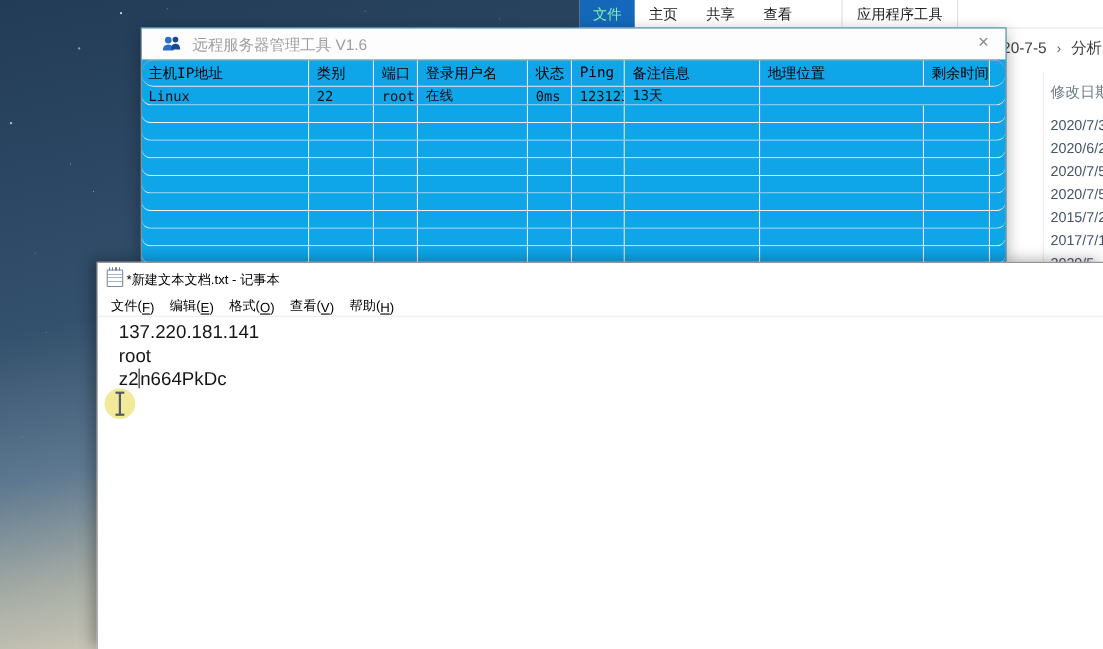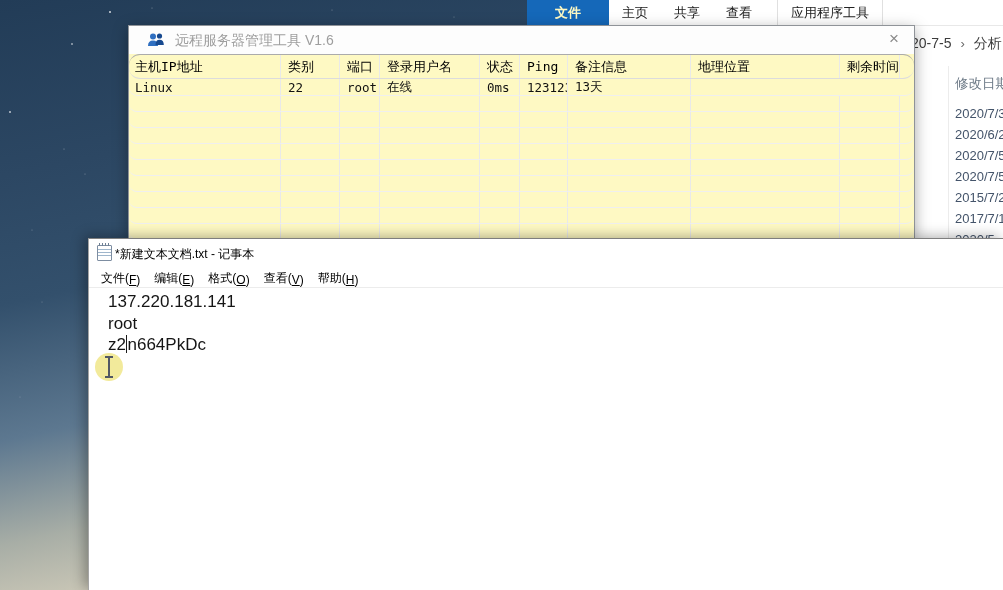--- a/index.html
+++ b/index.html
@@ -14,31 +14,31 @@
       8px 110px 0 -1px rgba(255,255,255,.7), 62px 147px 0 -1.5px rgba(255,255,255,.5),
       83px 172px 0 -1.5px rgba(255,255,255,.45), 30px 228px 0 -1.5px rgba(255,255,255,.4),
       150px 6px 0 -1.5px rgba(255,255,255,.5), 330px 8px 0 -1.5px rgba(255,255,255,.45),
       452px 15px 0 -1.5px rgba(255,255,255,.4), 40px 300px 0 -1.5px rgba(255,255,255,.35),
       18px 395px 0 -1.5px rgba(255,255,255,.3); }
 
   
   #explorer { position:absolute; left:527px; top:0; width:476px; height:590px; background:#fff; z-index:1; }
   .tabrow { display:flex; align-items:stretch; height:26px; border-bottom:1px solid #e8e8e8; font-size:13px; color:#222; }
   .tab { display:flex; align-items:center; padding:0 13px; cursor:default; }
-  .tab.active { background:#1568b9; color:#fef9c3; padding:0 28px;font-weight:bold; }
-  .tab.contextual { margin-left:12px; border-left:1px solid #e0e0e0; border-right:1px solid #e0e0e0; }
+  .tab.active { background:#1568b9; color:#86efac; padding:0 12px; }
+  .tab.contextual { margin-left:32px; border-left:1px solid #e0e0e0; border-right:1px solid #e0e0e0; }
   .breadcrumb { position:absolute; left:384px; top:35px; font-size:14px; color:#3c3c3c; white-space:nowrap; }
   .breadcrumb .sep { display:inline-block; margin:0 9px; color:#6a6a6a; font-size:13px; }
   .col-sep { position:absolute; left:421px; top:66px; width:1px; height:172px; background:#ececec; }
   .col-header { position:absolute; left:428px; top:75px; font-size:13.5px; color:#6d7a87; white-space:nowrap; }
   .datelist { position:absolute; left:428px; top:103px; }
   .date-row { height:21px; line-height:21px; font-size:13px; color:#44546a; white-space:nowrap; }
 
   
-  #tool { position:absolute; left:128px; top:25px; width:787px; height:214px; background:#fef9c3;
+  #tool { position:absolute; left:128px; top:25px; width:787px; height:214px; background:#0ea5e9;
     border:1px solid #8f9398; box-shadow:0 4px 14px rgba(0,0,0,.35); z-index:2; }
   .tool-titlebar { position:relative; height:28px; background:#fdfdfd; }
   .tool-icon { position:absolute; left:18px; top:6px; width:18px; height:16px; }
   .tool-title { position:absolute; left:46px; top:6px; font-size:14px; color:#9e9e9e; white-space:nowrap; }
   .tool-close { position:absolute; right:10px; top:3px; width:20px; height:20px; text-align:center;
     line-height:20px; font-size:17px; color:#8a8a8a; cursor:default; }
   .grid { display:grid; grid-template-columns:152px 59px 40px 100px 40px 48px 123px 149px 60px 1fr;border-radius:11px; }
   .t-head { height:25px; border-top:1px solid #ababab; border-bottom:1px solid #dcdcdc;
     font-size:13px; color:#000; }
   .t-head .c { display:flex; align-items:center; }

